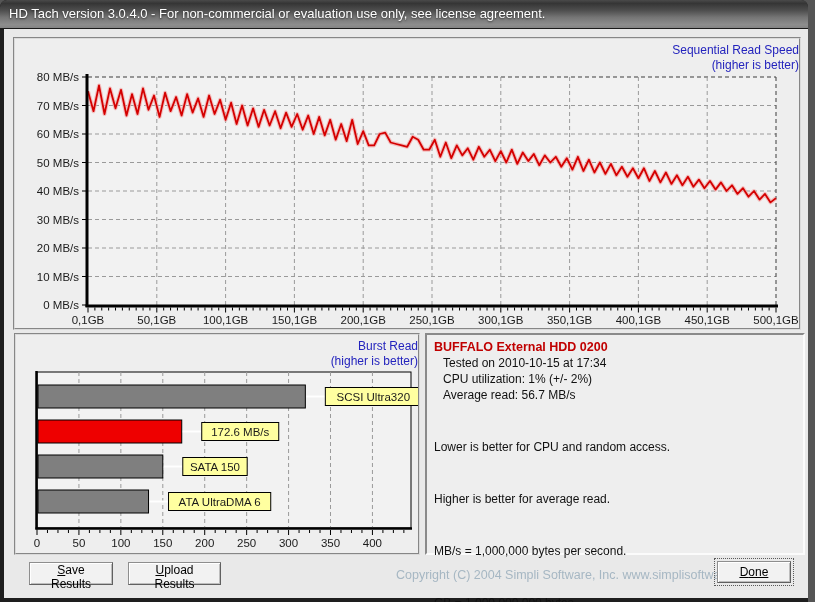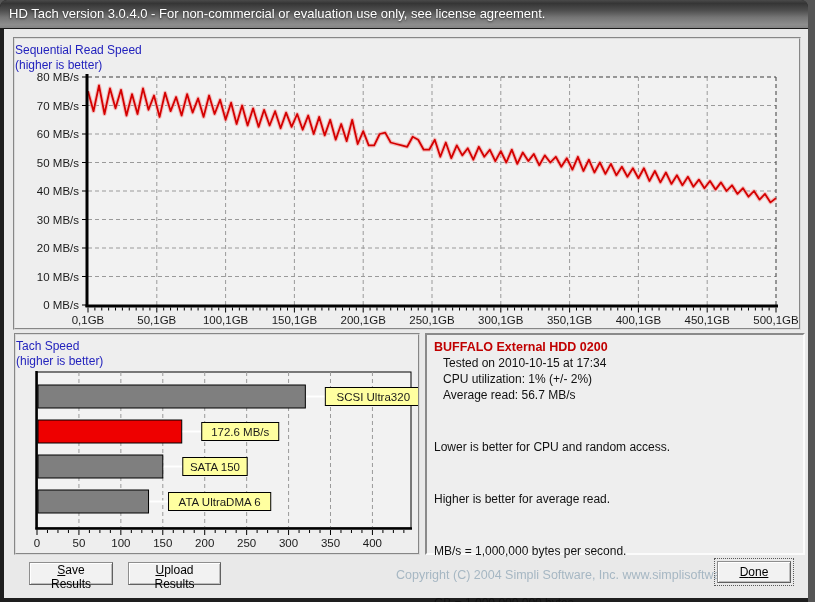--- a/index.html
+++ b/index.html
@@ -25,21 +25,21 @@
   }
   .panel-groove{
     position:absolute;background:#eeeeee;
     border:2px groove #dadada;
   }
   .panel-inset{
     position:absolute;background:#eeeeee;
     border:2px solid;border-color:#8a8a8a #fbfbfb #fbfbfb #8a8a8a;
   }
   .chart-title-block{
-    position:absolute;left:0;top:4px;width:100%;text-align:left;
+    position:absolute;left:0;top:4px;width:100%;text-align:right;
     color:#2323bd;font-size:12px;line-height:15px;pointer-events:none;
   }
   .chart-svg{position:absolute;left:0;top:0;}
   svg text{font-family:"Liberation Sans",sans-serif;fill:#1a1a1a;}
   .info-content{padding:5px 7px;font-size:12px;color:#111;}
   .drive-name{color:#c00000;font-weight:bold;font-size:12.5px;line-height:15px;}
   .info-line{margin-left:9px;line-height:16px;}
   .info-notes{margin-top:14px;}
   .note-line{line-height:16px;margin-top:36px;}
   .win-btn{
@@ -304,21 +304,21 @@
           <rect x="22" y="120" width="124.78475336322873" height="23" fill="#7f7f7f" stroke="#000" stroke-width="1"></rect>
           <line x1="147.78475336322873" x2="166.78475336322873" y1="131.5" y2="131.5" stroke="#ffffff" stroke-width="2"></line>
           <rect x="166.78475336322873" y="122.5" width="64.4" height="18" fill="#ffffa0" stroke="#000" stroke-width="1"></rect>
           <text x="198.98475336322872" y="135.5" font-size="11.5" text-anchor="middle" fill="#3b3b00">SATA 150</text>
           <rect x="22" y="155" width="110.52914798206277" height="23" fill="#7f7f7f" stroke="#000" stroke-width="1"></rect>
           <line x1="133.52914798206277" x2="152.52914798206277" y1="166.5" y2="166.5" stroke="#ffffff" stroke-width="2"></line>
           <rect x="152.52914798206277" y="157.5" width="102.2" height="18" fill="#ffffa0" stroke="#000" stroke-width="1"></rect>
           <text x="203.62914798206276" y="170.5" font-size="11.5" text-anchor="middle" fill="#3b3b00">ATA UltraDMA 6</text>
         </svg>
       <div class="chart-title-block">
-        <div>Tach Speed</div>
+        <div>Burst Read</div>
         <div>(higher is better)</div>
       </div>
     </div>
 
     <div class="panel-inset" style="left:421px;top:304px;width:380px;height:222px;">
       <div class="info-content">
         <div class="drive-name">BUFFALO External HDD 0200</div>
         <div class="info-line">Tested on 2010-10-15 at 17:34</div>
         <div class="info-line">CPU utilization: 1% (+/- 2%)</div>
         <div class="info-line">Average read: 56.7 MB/s</div>

